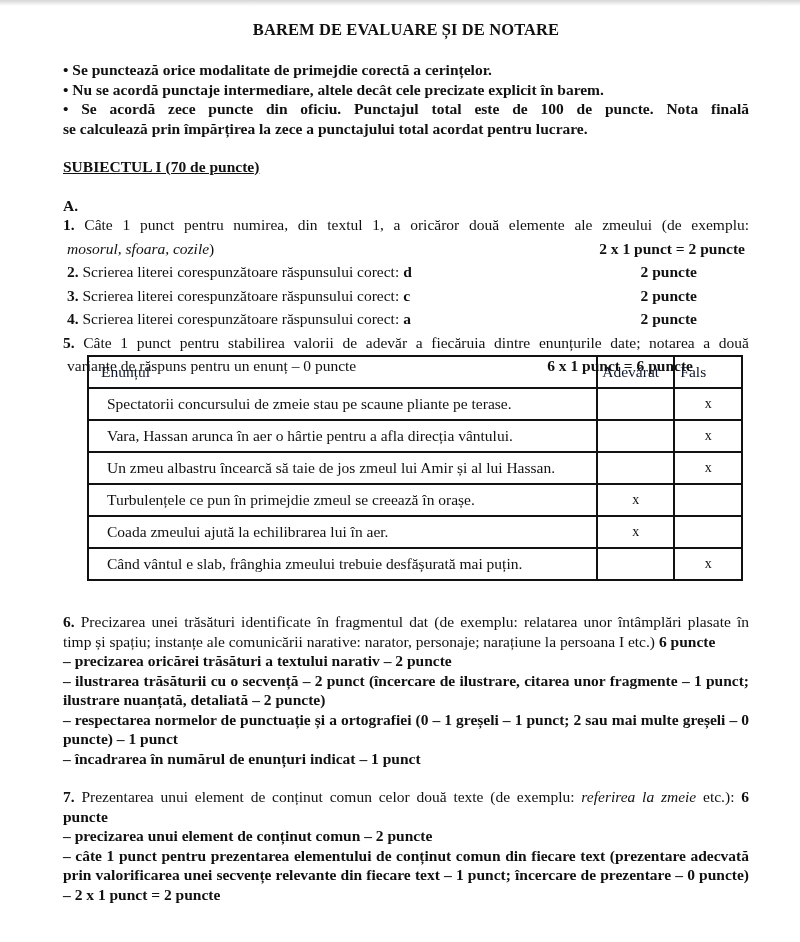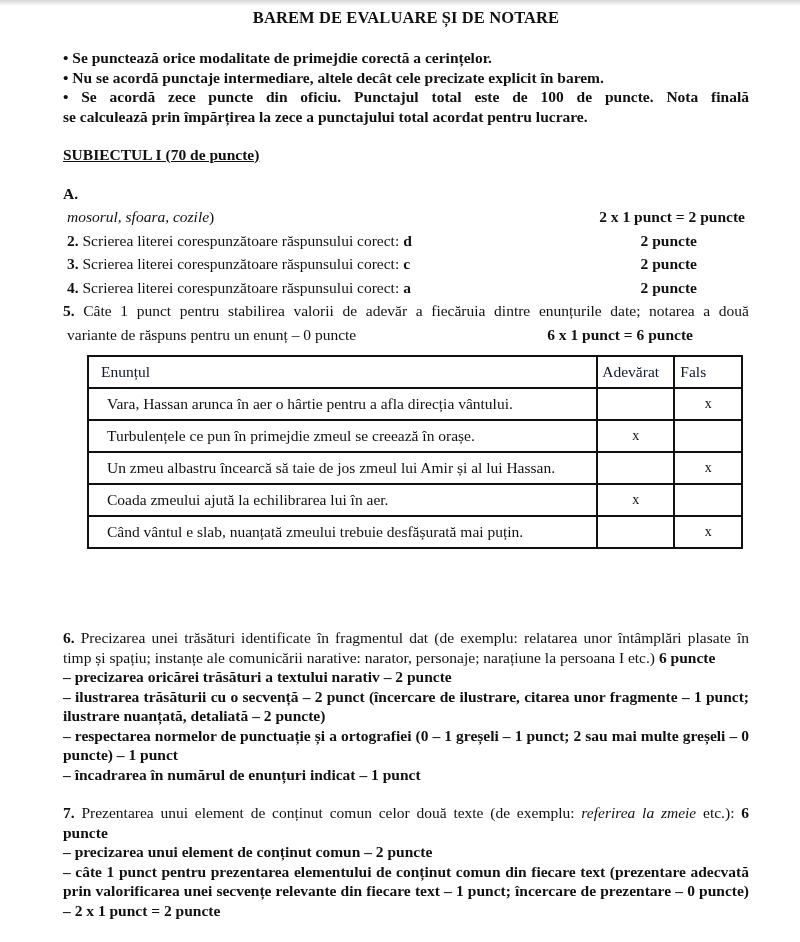--- a/index.html
+++ b/index.html
@@ -19,21 +19,21 @@
     }
     .top-shadow {
       position: absolute;
       left: 0; top: 0;
       width: 800px; height: 6px;
       background: linear-gradient(#d6d6d6, rgba(255,255,255,0));
     }
     .page {
       position: absolute;
       left: 63px;
-      top: 8px;
+      top: 20px;
       width: 686px;
     }
     .title {
       text-align: center;
       font-weight: bold;
       font-size: 16.5px;
       margin: 0 0 0 0;
       height: 20px;
       letter-spacing: 0.1px;
     }
@@ -109,21 +109,21 @@
     .c-stmt { width: 517px; padding-left: 12px !important; }
     .c-true { width: 72px; text-align: center; }
     .c-false { width: 63px; text-align: center; border-radius: 8px; }
     th.c-true { text-align: left; padding-left: 4px !important; }
     th.c-false { text-align: left; padding-left: 5px !important; }
     td.c-stmt { padding-left: 18px !important; }
     .mark { font-size: 14px; }
     .after-table {
       position: absolute;
       left: 63px;
-      top: 628px;
+      top: 612px;
       width: 686px;
     }
     .block { margin: 0; }
     .block + .block { margin-top: 19px; }
     .dash-line { margin: 0; text-align: justify; font-weight: bold; }
     .wide-justify { text-align: justify; text-align-last: justify; }
     i { font-style: italic; }
   </style>
 </head>
 <body>
@@ -138,20 +138,21 @@
     <p>• Nu se acordă punctaje intermediare, altele decât cele precizate explicit în barem.</p>
     <p class="rule-justify" style="text-align-last: justify;"><span>• Se acordă zece puncte din oficiu. Punctajul total este de 100 de puncte. Nota finală</span></p>
     <p>se calculează prin împărțirea la zece a punctajului total acordat pentru lucrare.</p>
   </div>
 
   <div class="section-heading">SUBIECTUL I (70 de puncte)</div>
 
   <div class="subsection">A.</div>
 
   <div>
+    <p class="item wide-justify"><b>1.</b><span> Câte 1 punct pentru numirea, din textul 1, a oricăror două elemente ale zmeului (de exemplu:</span></p>
     <div class="line-flex">
       <span><i>mosorul, sfoara, cozile</i><span>)</span></span>
       <span class="pts">2 x 1 punct = 2 puncte</span>
     </div>
 
     <div class="line-flex">
       <span><b>2.</b><span> Scrierea literei corespunzătoare răspunsului corect: </span><b>d</b></span>
       <span class="pts-mid">2 puncte</span>
     </div>
 
@@ -177,41 +178,46 @@
   <table class="tf">
     <thead>
       <tr>
         <th class="c-stmt">Enunțul</th>
         <th class="c-true">Adevărat</th>
         <th class="c-false">Fals</th>
       </tr>
     </thead>
     <tbody>
       <tr>
+        <td class="c-stmt">Spectatorii concursului de zmeie stau pe scaune pliante pe terase.</td>
+        <td class="c-true mark"></td>
+        <td class="c-false mark">x</td>
+      </tr>
+      <tr>
         <td class="c-stmt">Vara, Hassan arunca în aer o hârtie pentru a afla direcția vântului.</td>
+        <td class="c-true mark"></td>
+        <td class="c-false mark">x</td>
+      </tr>
+      <tr>
+        <td class="c-stmt">Un zmeu albastru încearcă să taie de jos zmeul lui Amir și al lui Hassan.</td>
         <td class="c-true mark"></td>
         <td class="c-false mark">x</td>
       </tr>
       <tr>
         <td class="c-stmt">Turbulențele ce pun în primejdie zmeul se creează în orașe.</td>
         <td class="c-true mark">x</td>
         <td class="c-false mark"></td>
       </tr>
       <tr>
-        <td class="c-stmt">Un zmeu albastru încearcă să taie de jos zmeul lui Amir și al lui Hassan.</td>
-        <td class="c-true mark"></td>
-        <td class="c-false mark">x</td>
-      </tr>
-      <tr>
         <td class="c-stmt">Coada zmeului ajută la echilibrarea lui în aer.</td>
         <td class="c-true mark">x</td>
         <td class="c-false mark"></td>
       </tr>
       <tr>
-        <td class="c-stmt">Când vântul e slab, nuanțată zmeului trebuie desfășurată mai puțin.</td>
+        <td class="c-stmt">Când vântul e slab, frânghia zmeului trebuie desfășurată mai puțin.</td>
         <td class="c-true mark"></td>
         <td class="c-false mark">x</td>
       </tr>
     </tbody>
   </table>
 </div>
 
 <div class="after-table">
   <div class="block">
     <p class="item"><b>6.</b><span> Precizarea unei trăsături identificate în fragmentul dat (de exemplu: relatarea unor întâmplări plasate în timp și spațiu; instanțe ale comunicării narative: narator, personaje; narațiune la persoana I etc.) </span><b>6 puncte</b></p>

